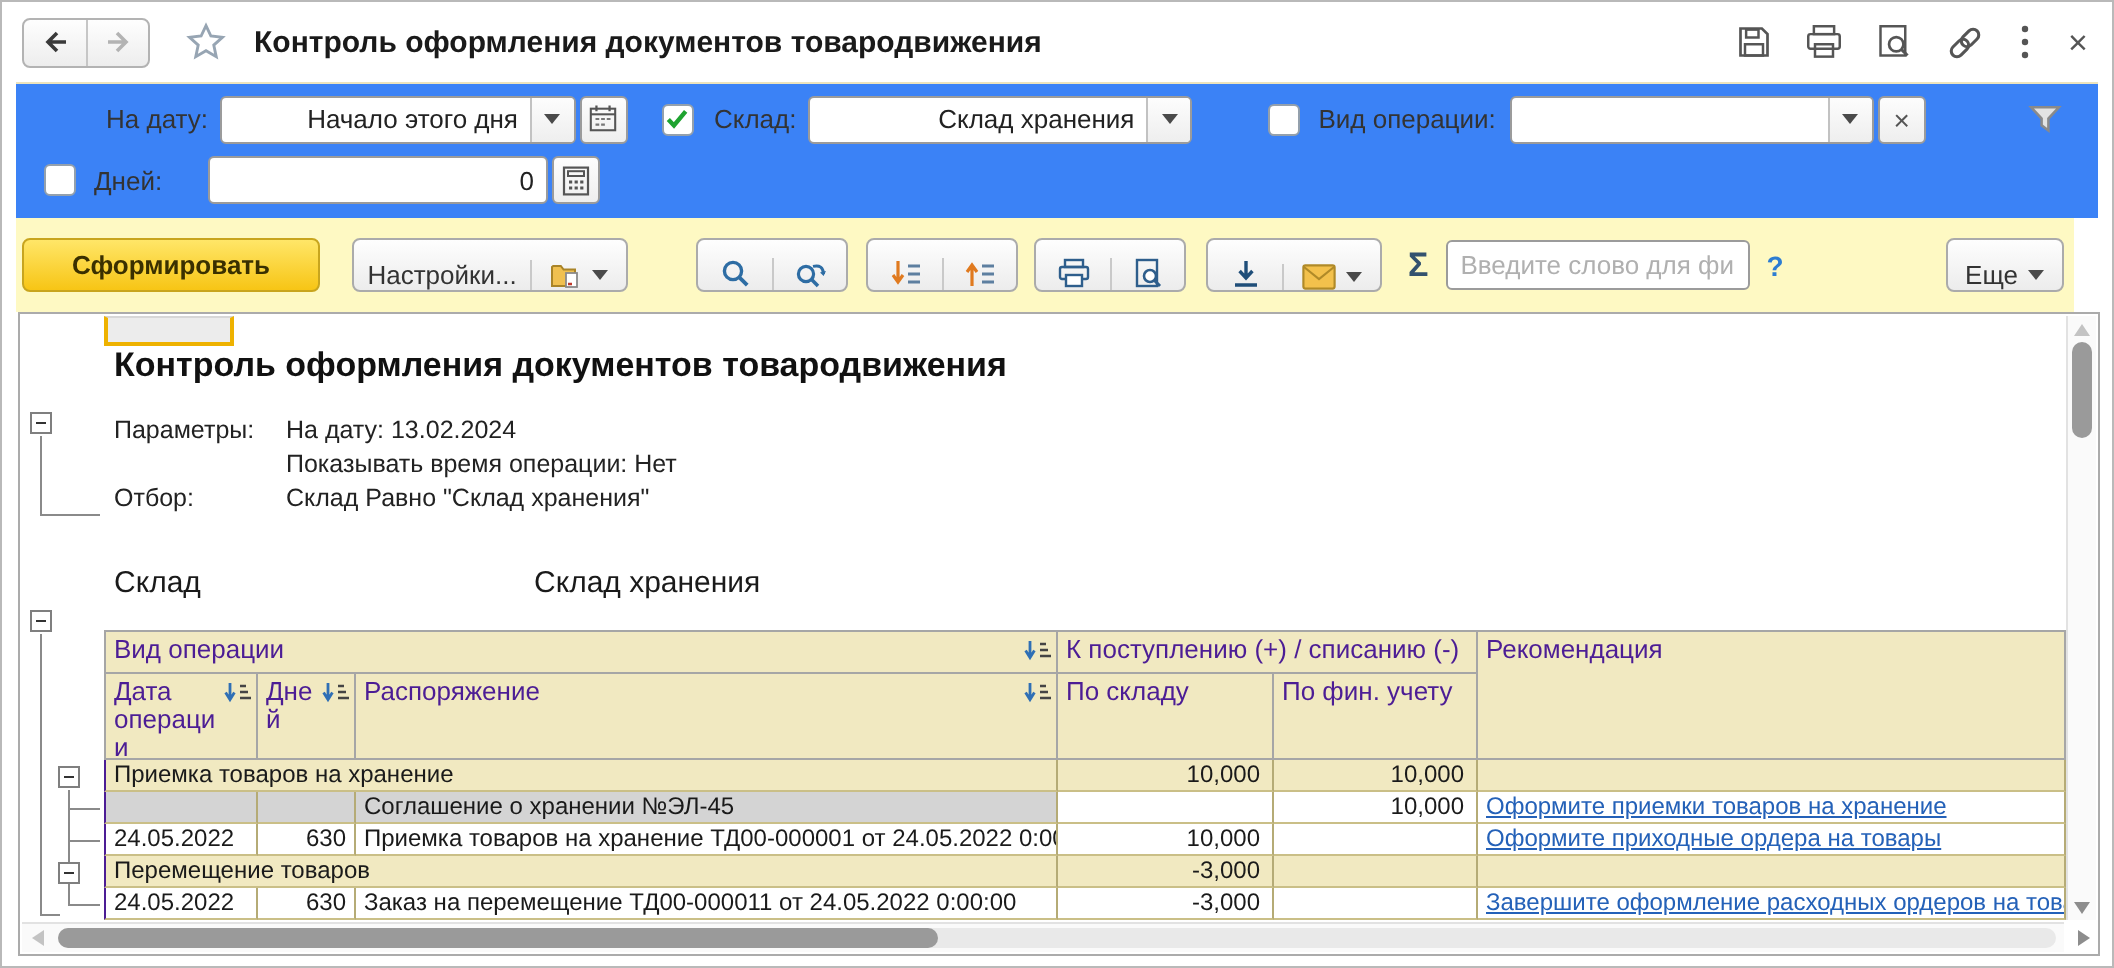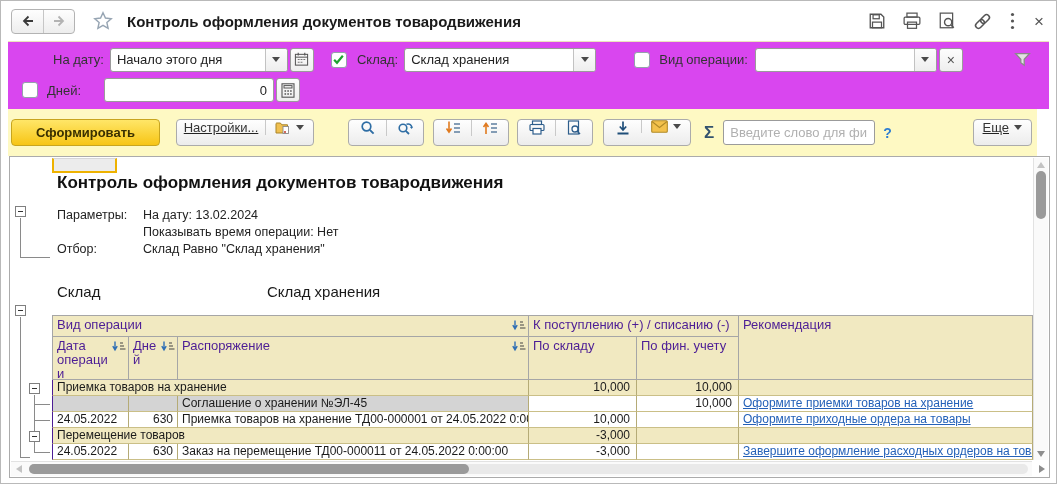--- a/index.html
+++ b/index.html
@@ -17,48 +17,48 @@
   .navbtn { width:31px; display:flex; align-items:center; justify-content:center; }
   .navbtn + .navbtn { border-left:1px solid #c6c6c6; }
   .star { margin-left:18px; display:flex; align-items:center; }
   .wintitle { margin-left:14px; font-size:15px; font-weight:bold; color:#1a1a1a; white-space:nowrap; }
   .tb-icons { margin-left:auto; margin-right:10px; display:flex; align-items:center; gap:15px; }
   .tb-icons .ic { display:flex; align-items:center; justify-content:center; width:20px; height:20px; cursor:default; }
   .close-x { font-size:17px; color:#555; line-height:1; }
 
   
   .filterbar { position:absolute; left:7px; right:7px; top:40px; height:68px;
-               background:#d946ef; border-top:1px solid #ece3bd; }
+               background:#3b82f6; border-top:1px solid #ece3bd; }
   .frow { display:flex; align-items:center; height:30px; }
   .frow1 { padding:5px 18px 0 45px; }
   .frow2 { padding:6px 18px 0 14px; }
   .flabel { font-size:13px; color:#333; white-space:nowrap; }
   .combo { display:flex; align-items:stretch; height:24px; background:#fff;
            border:1px solid #9b9b9b; border-radius:3px; overflow:hidden; }
   .combo input { border:none; outline:none; font-family:inherit; font-size:13px; padding:0 6px;
-                 flex:1; min-width:0; background:transparent; color:#222; }
+                 flex:1; min-width:0; background:transparent; color:#222;text-align:right; }
   .combo .dd { width:22px; border-left:1px solid #c2c2c2; display:flex; align-items:center;
                justify-content:center; background:linear-gradient(#fdfdfd,#eee); }
   .caret { width:0; height:0; border-left:4px solid transparent; border-right:4px solid transparent;
            border-top:5px solid #4a4a4a; }
   .sqbtn { width:24px; height:24px; margin-left:2px; border:1px solid #9b9b9b; border-radius:3px;
            background:linear-gradient(#fdfdfd,#eee); display:flex; align-items:center; justify-content:center; }
   .cb { width:16px; height:16px; border:1px solid #94a0ac; border-radius:3px; background:#fff;
         display:flex; align-items:center; justify-content:center; flex:none; }
   .clear-x { font-size:14px; color:#555; line-height:1; }
   .funnel { margin-left:auto; display:flex; align-items:center; }
 
   
   .toolbar { position:absolute; left:7px; right:19px; top:108px; height:47px; background:#fef9c3;
              display:flex; align-items:center; }
   .btn-y { height:27px; margin-left:3px; padding:0 24px; border:1px solid #c8a51e; border-radius:4px;
            background:linear-gradient(#ffe668,#f7c515); font-size:13px; font-weight:bold; color:#3a3000;
            display:flex; align-items:center; }
-  .bgroup { display:flex; align-items:flex-start; height:27px; border:1px solid #ababab; border-radius:4px;
-            background:linear-gradient(#fefefe,#ececec); overflow:hidden;text-decoration:underline; }
+  .bgroup { display:flex; align-items:flex-end; height:27px; border:1px solid #ababab; border-radius:4px;
+            background:linear-gradient(#fefefe,#ececec); overflow:hidden; }
   .seg { display:flex; align-items:center; justify-content:center; padding:0 9px; font-size:13px; color:#333; }
   .seg + .seg { border-left:1px solid #c9c9c9; }
   .seg .caret { margin-left:5px; }
   .sigma { font-size:17px; font-weight:bold; color:#33526e; }
   .tsearch { height:25px; width:152px; border:1px solid #9b9b9b; border-radius:3px; font-family:inherit;
              font-size:13px; padding:0 6px; color:#222; }
   .tsearch::placeholder { color:#b0b0b0; }
   .helpq { color:#2d7dd2; font-size:14px; font-weight:bold; }
 
   

